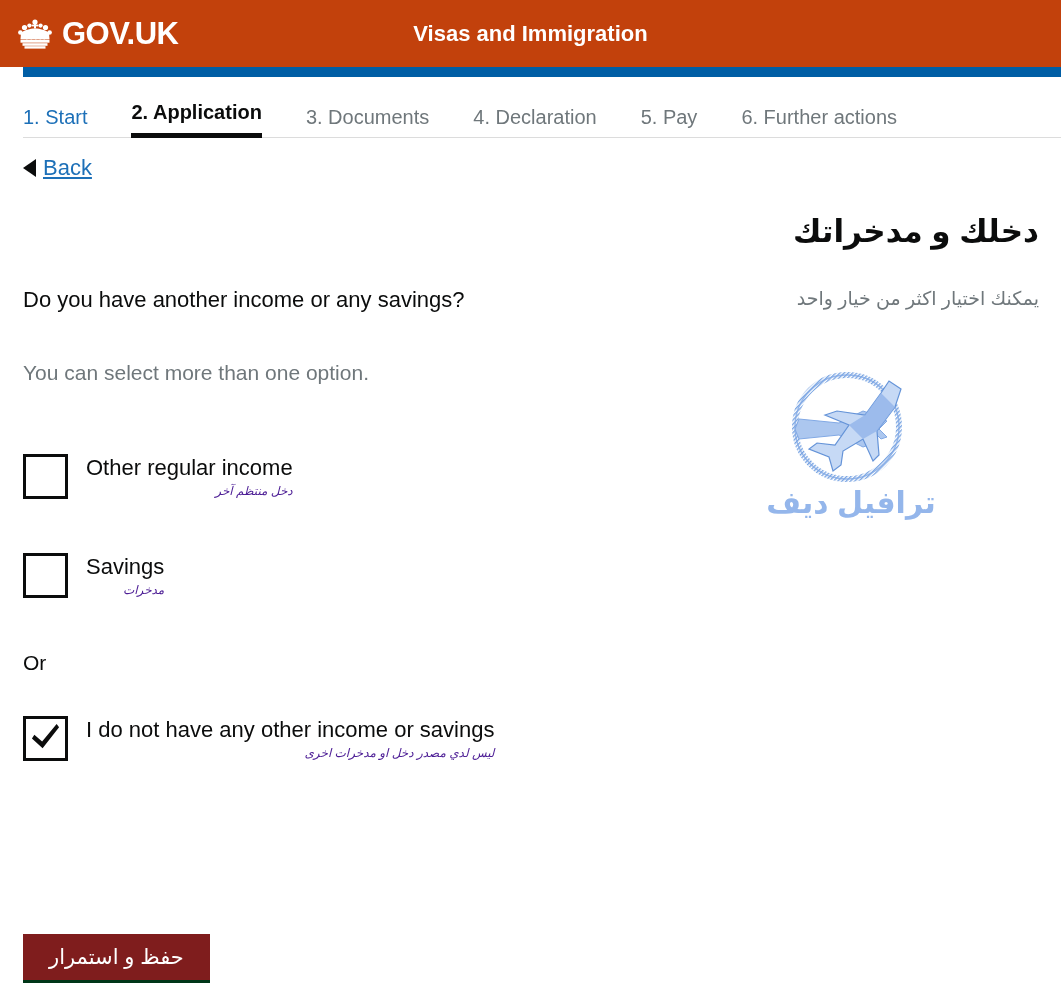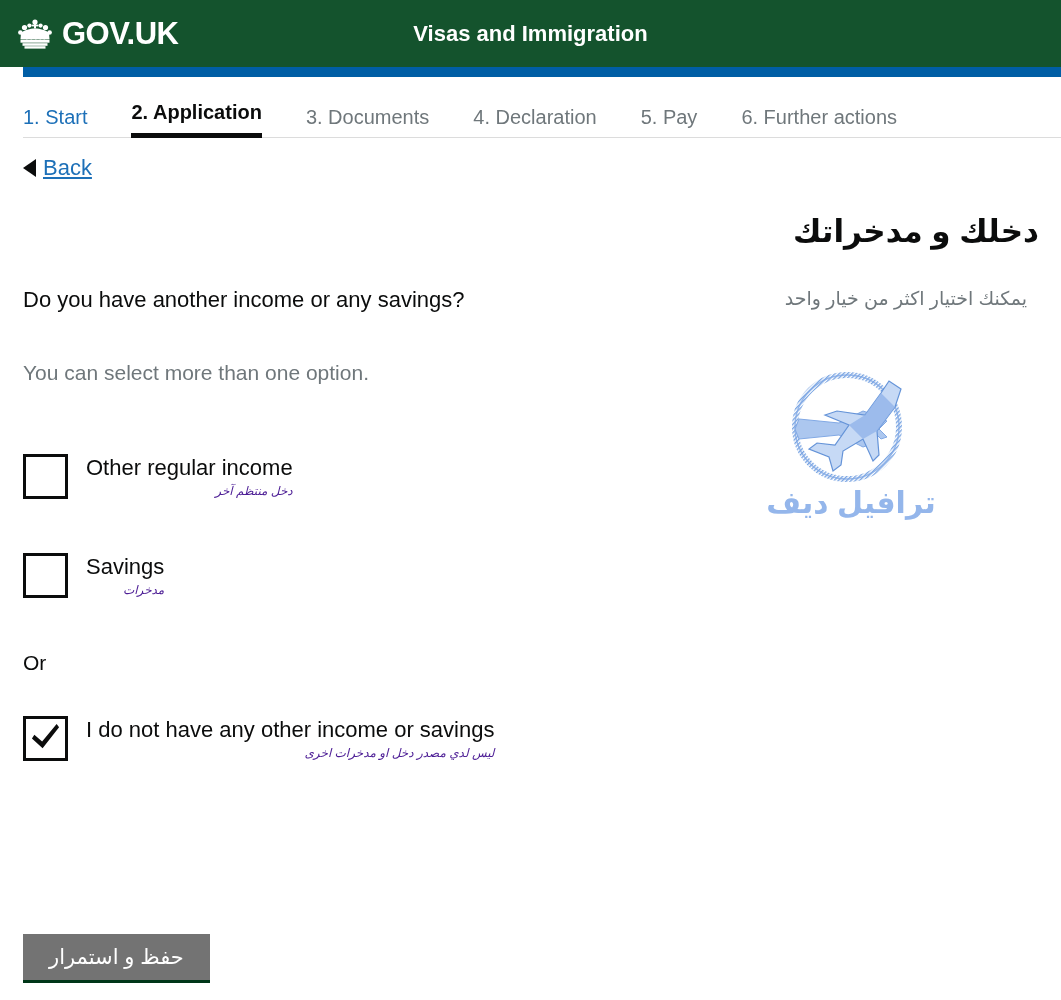--- a/index.html
+++ b/index.html
@@ -11,21 +11,21 @@
     width: 1061px;
     height: 1000px;
     font-family: "Liberation Sans", "DejaVu Sans", sans-serif;
     color: #0b0c0c;
     position: relative;
     overflow: hidden;
   }
 
   
   .gov-header {
-    background: #14532d;
+    background: #c2410c;
     height: 67px;
     display: flex;
     align-items: center;
     position: relative;
   }
   .brand {
     display: flex;
     align-items: center;
     margin-left: 16px;
     gap: 8px;
@@ -141,21 +141,21 @@
     color: #0b0c0c;
   }
   .ar-question {
     font-size: 19px;
     margin: 70px 0 0 0;
     color: #0b0c0c;
     line-height: 1.4;
   }
   .ar-hint {
     font-size: 19px;
-    margin: 36px 12px 0 0;
+    margin: 36px 0 0 0;
     color: #6f777b;
     line-height: 1.4;
   }
 
   
   .watermark {
     margin: 54px 0 0 0;
     display: flex;
     flex-direction: column;
     align-items: center;
@@ -232,21 +232,21 @@
   }
   .option-row.last { margin-bottom: 0; }
 
   
   .btn-wrap {
     position: absolute;
     left: 23px;
     top: 934px;
   }
   .btn-save {
-    background: #737373;
+    background: #7f1d1d;
     color: #ffffff;
     border: 0;
     border-bottom: 3px solid #003618;
     font-family: inherit;
     font-size: 21px;
     padding: 10px 26px 11px 26px;
     cursor: pointer;
     direction: rtl;
     line-height: 1.2;
   }

